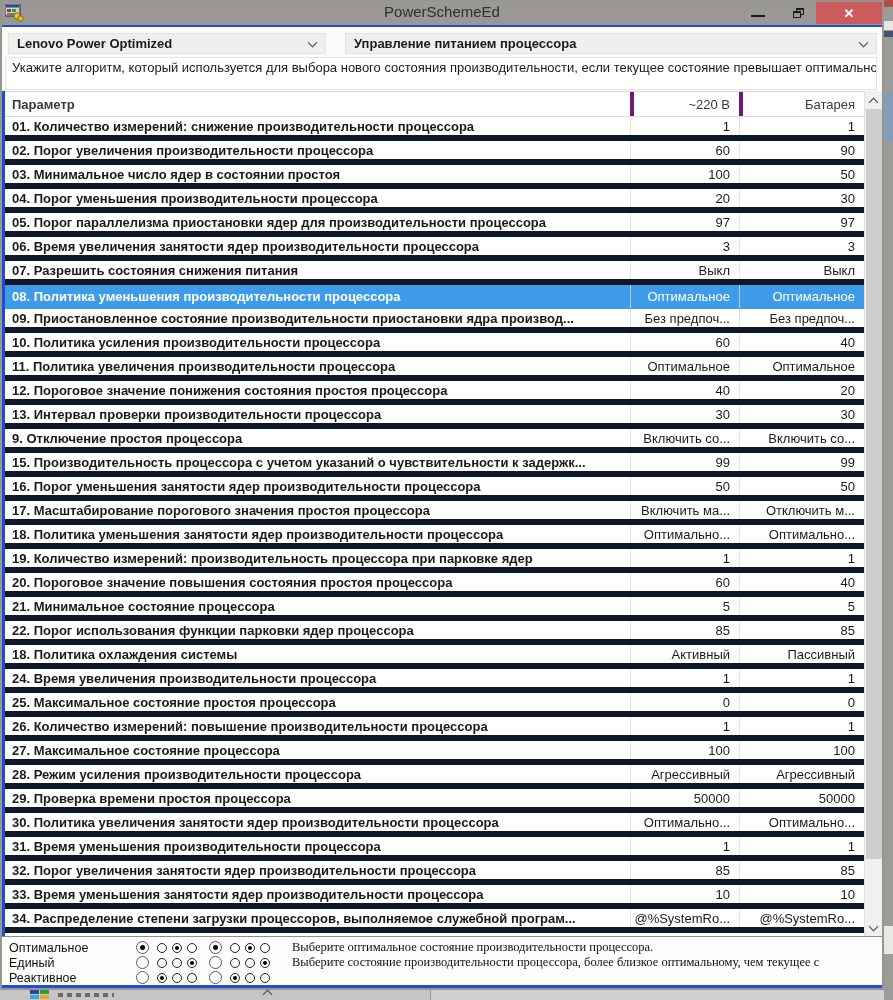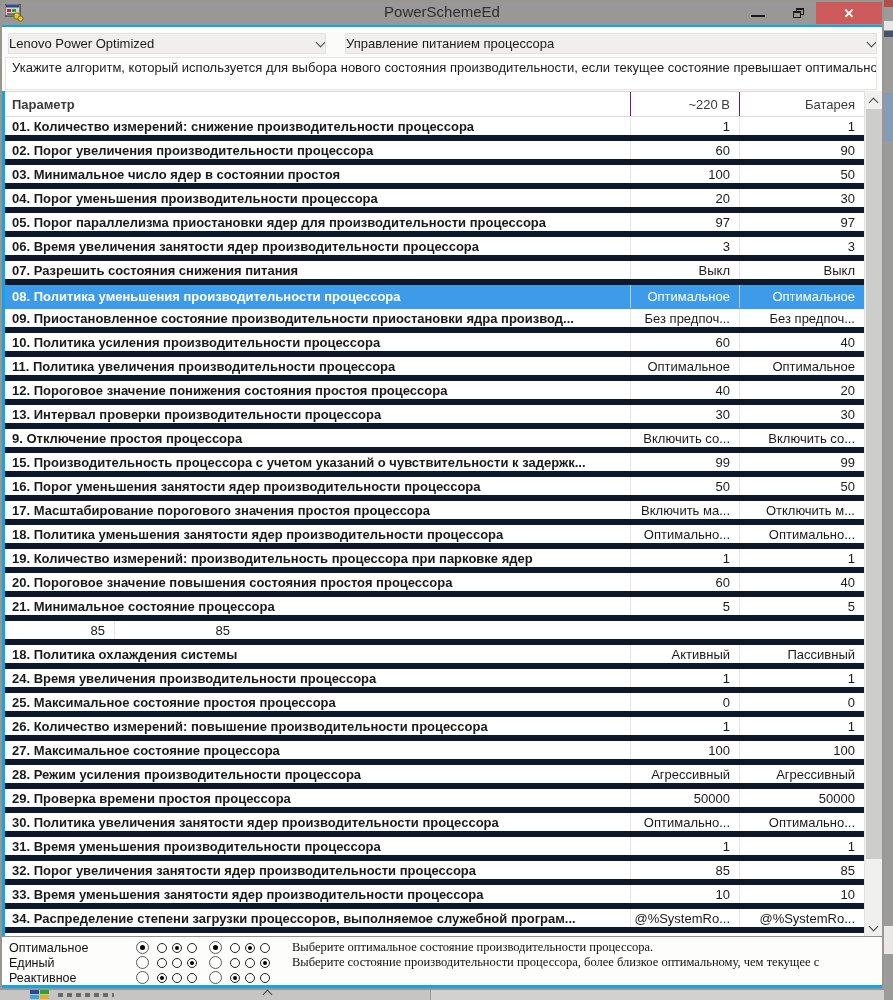--- a/index.html
+++ b/index.html
@@ -1,21 +1,21 @@
 <!DOCTYPE html>
 <html><head>
 <meta charset="utf-8">
 <style>
   * { margin:0; padding:0; box-sizing:border-box; }
   html,body { width:893px; height:1000px; overflow:hidden;
     font-family:"Liberation Sans", sans-serif; background:#9b9b99; }
 
   
   .window { position:absolute; left:0; top:0; width:884px; height:990px;
-    background:#0ea5e9; border:2px solid #98968f; }
+    background:#1d4ed8; border:2px solid #98968f; }
 
   .titlebar { position:absolute; left:0; top:0; right:0; height:23px;
     background:#9a9896; }
   .app-icon { position:absolute; left:3px; top:2px; width:19px; height:18px; }
   .title { position:absolute; left:0; right:0; top:1px; text-align:center;
     font-size:15px; color:#2e2e2e; }
   .cap-btn { position:absolute; top:0; height:22px; display:flex;
     align-items:center; justify-content:center; cursor:default; }
   .btn-min { right:104px; width:40px; }
   .btn-min .bar { width:14px; height:2px; background:#1a1a1a; margin-top:6px; }
@@ -24,21 +24,21 @@
   .restore-glyph .back { position:absolute; left:3px; top:0; width:8px; height:7px;
     border:1px solid #1a1a1a; border-top-width:2px; }
   .restore-glyph .front { position:absolute; left:0; top:3px; width:8px; height:7px;
     border:1px solid #1a1a1a; border-top-width:2px; background:#9a9896; }
   .btn-close { right:0; width:66px; background:#cd5b5b; color:#fff;
     font-size:13px; font-weight:bold; }
 
   
   .combo { position:absolute; top:31px; height:21px; background:#f0efed;
     border:1px solid #e3e2e0; display:flex; align-items:center;
-    font-size:13px; font-weight:normal; color:#1a1a1a; padding:0 0;
+    font-size:13px; font-weight:bold; color:#1a1a1a; padding:0 8px;
     white-space:nowrap; overflow:hidden; }
   .combo-scheme { left:6px; width:318px; }
   .combo-group { left:343px; right:5px; }
   .combo .chev { margin-left:auto; }
   .chev { width:8px; height:8px; position:relative; flex:0 0 auto; }
   .chev::before { content:""; position:absolute; left:0; top:1px; width:6px;
     height:6px; border-right:1.5px solid #444; border-bottom:1.5px solid #444; }
   .chev.down::before { transform:rotate(45deg); top:-1px; }
   .chev.up::before { transform:rotate(-135deg); top:3px; }
   .combos-bg { position:absolute; left:0; top:25px; right:0; height:64px;
@@ -56,21 +56,21 @@
     color:#3a3a3a; border-bottom:1px solid #dcdbd9; }
   .trow { display:flex; height:24px; align-items:center; font-size:13px;
     color:#1a1a1a; border-bottom:6px solid #0f172a; background:#fff; }
   .cell { height:100%; display:flex; align-items:center; overflow:hidden;
     white-space:nowrap; }
   .cell.name { flex:1 1 auto; padding-left:7px;font-weight:bold; }
   .cell.val  { flex:0 0 auto; justify-content:flex-end; padding-right:9px;
     border-left:1px solid #e7e6e4; }
   .cell.ac { width:109px; }
   .cell.dc { width:125px; }
-  .thead .cell.val { border-left:1px solid #701a75; }
+  .thead .cell.val { border-left:4px solid #701a75; }
   .trow.selected { background:#3d9be9; color:#fff; border-bottom:1px solid #3d9be9; }
   .trow.selected .cell.val { border-left:1px solid rgba(255,255,255,.55); }
 
   
   .scrollbar { position:absolute; left:862px; top:89px; width:18px; height:845px;
     background:#f0f0ee; border-left:1px solid #e2e1df; }
   .sb-btn { position:absolute; left:1px; width:16px; height:17px;
     display:flex; align-items:center; justify-content:center; background:#f0f0ee; }
   .sb-up { top:0; }
   .sb-down { bottom:0; }
@@ -258,20 +258,21 @@
           <div class="cell name">20. Пороговое значение повышения состояния простоя процессора</div>
           <div class="cell val ac">60</div>
           <div class="cell val dc">40</div>
         </div>
         <div class="trow">
           <div class="cell name">21. Минимальное состояние процессора</div>
           <div class="cell val ac">5</div>
           <div class="cell val dc">5</div>
         </div>
         <div class="trow">
+          <div class="cell name">22. Порог использования функции парковки ядер процессора</div>
           <div class="cell val ac">85</div>
           <div class="cell val dc">85</div>
         </div>
         <div class="trow">
           <div class="cell name">18. Политика охлаждения системы</div>
           <div class="cell val ac">Активный</div>
           <div class="cell val dc">Пассивный</div>
         </div>
         <div class="trow">
           <div class="cell name">24. Время увеличения производительности процессора</div>

